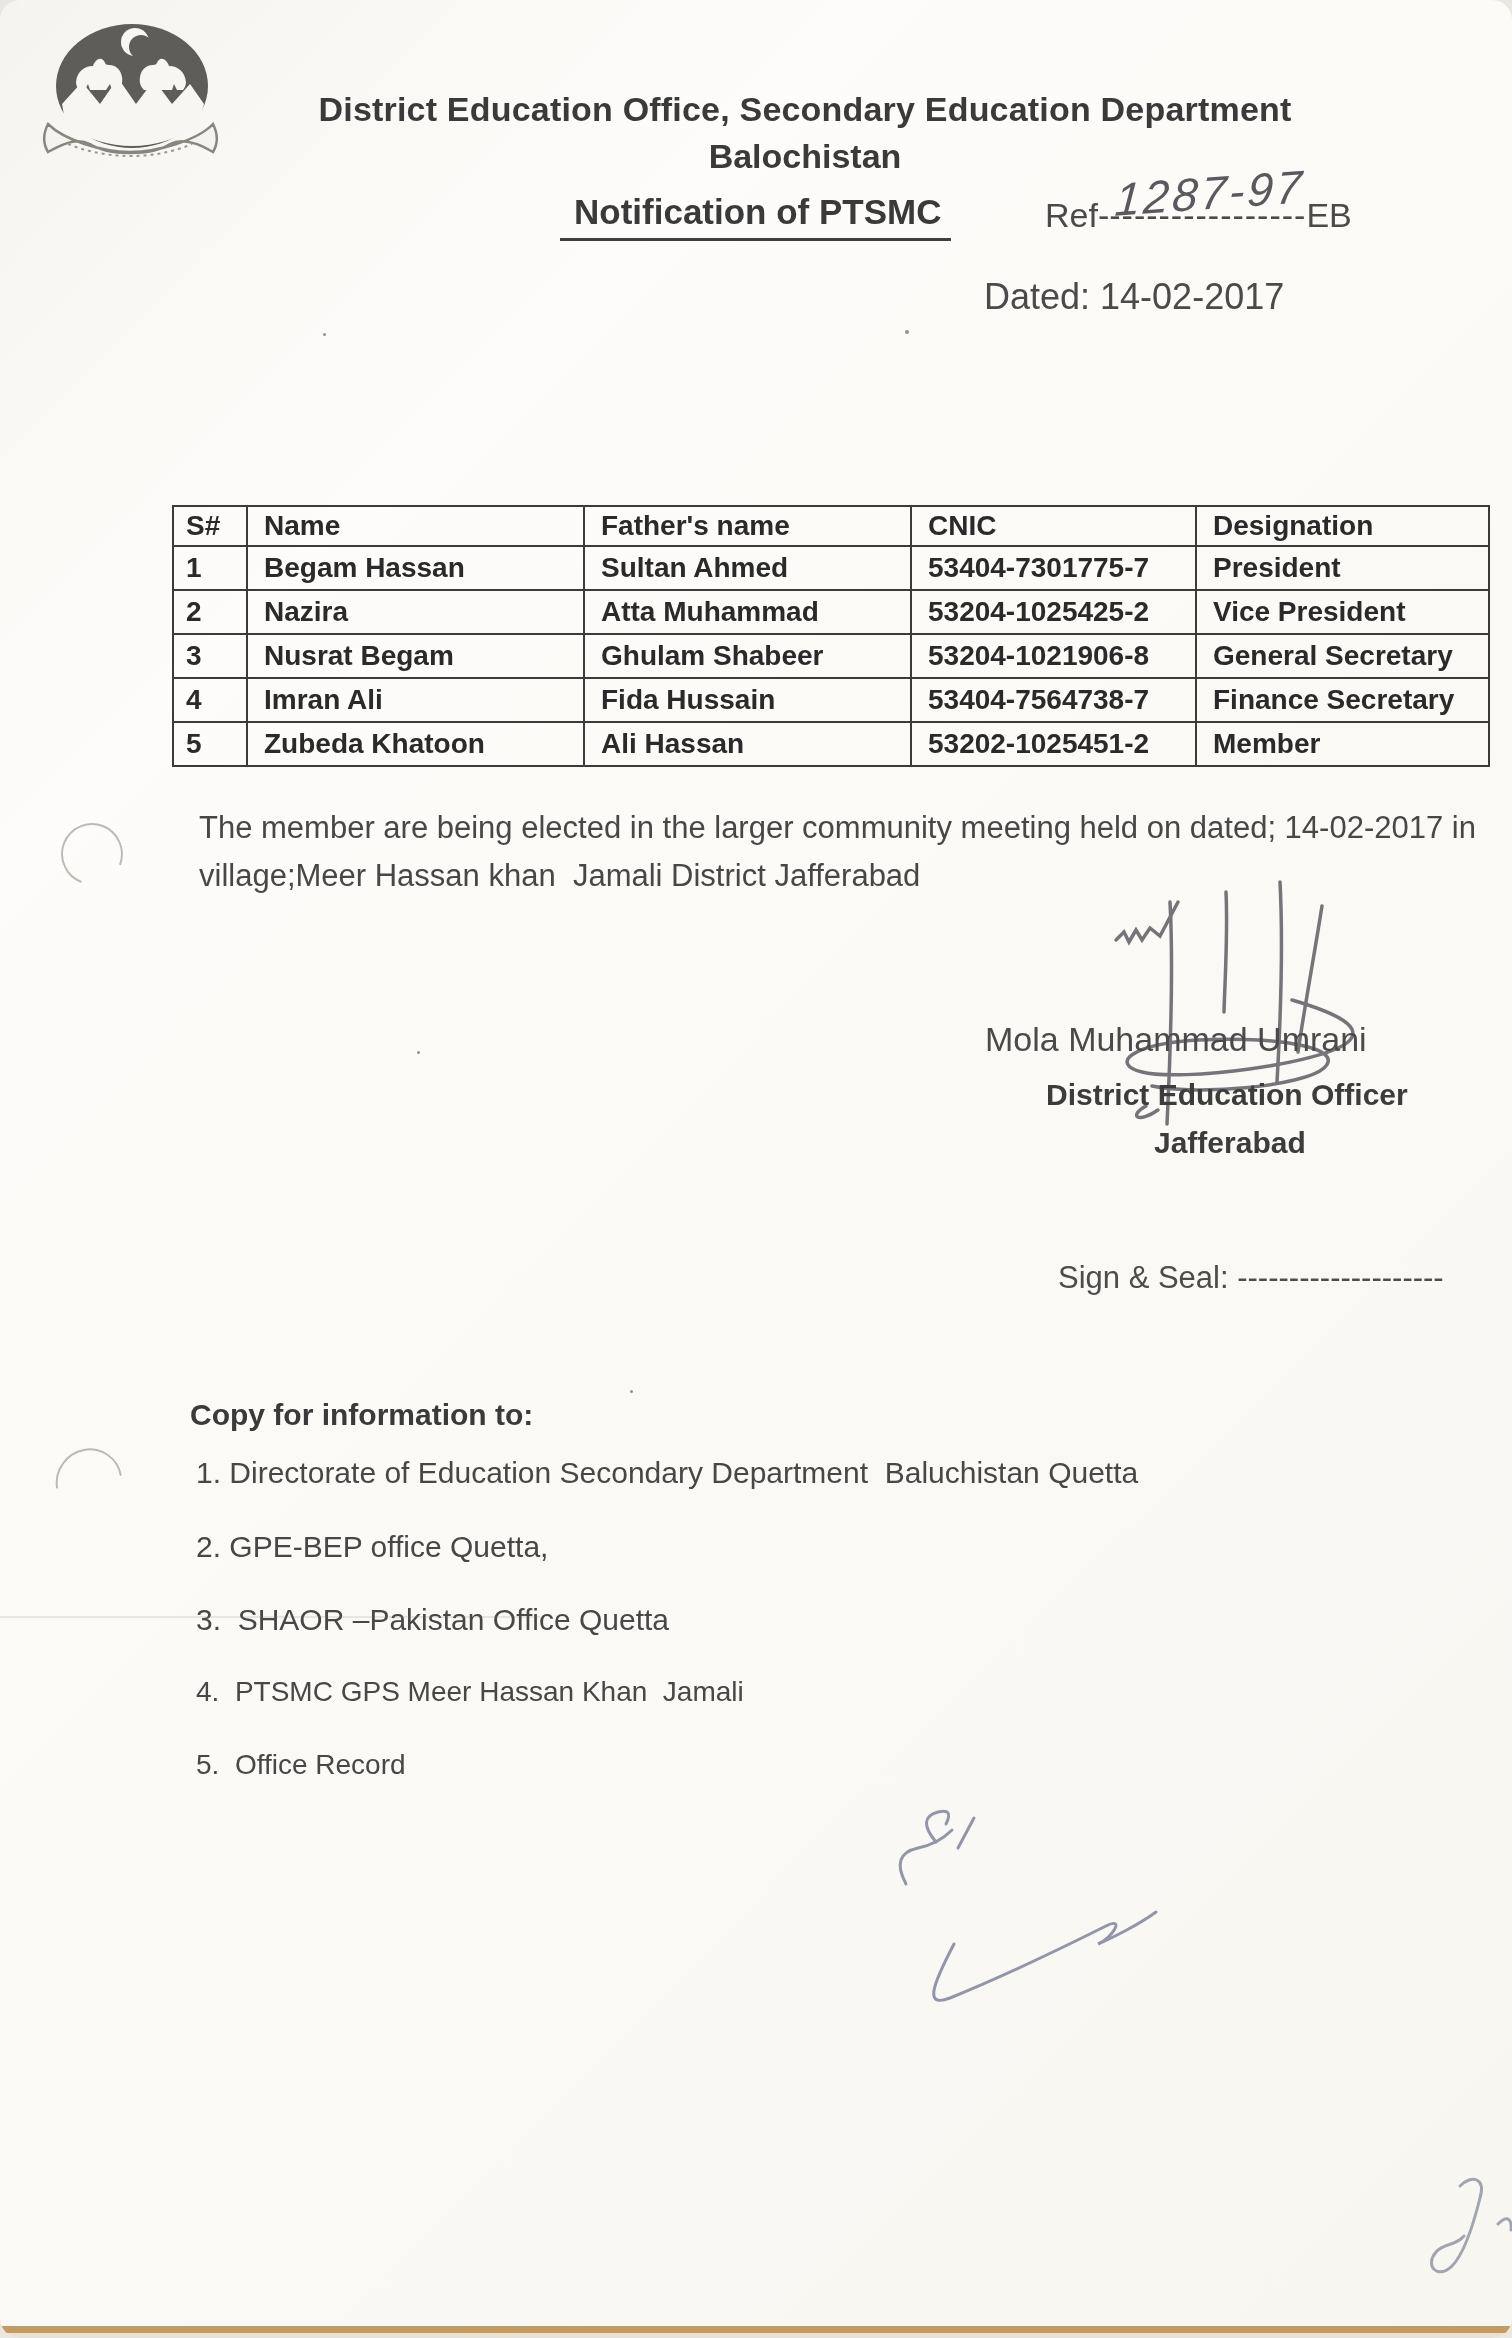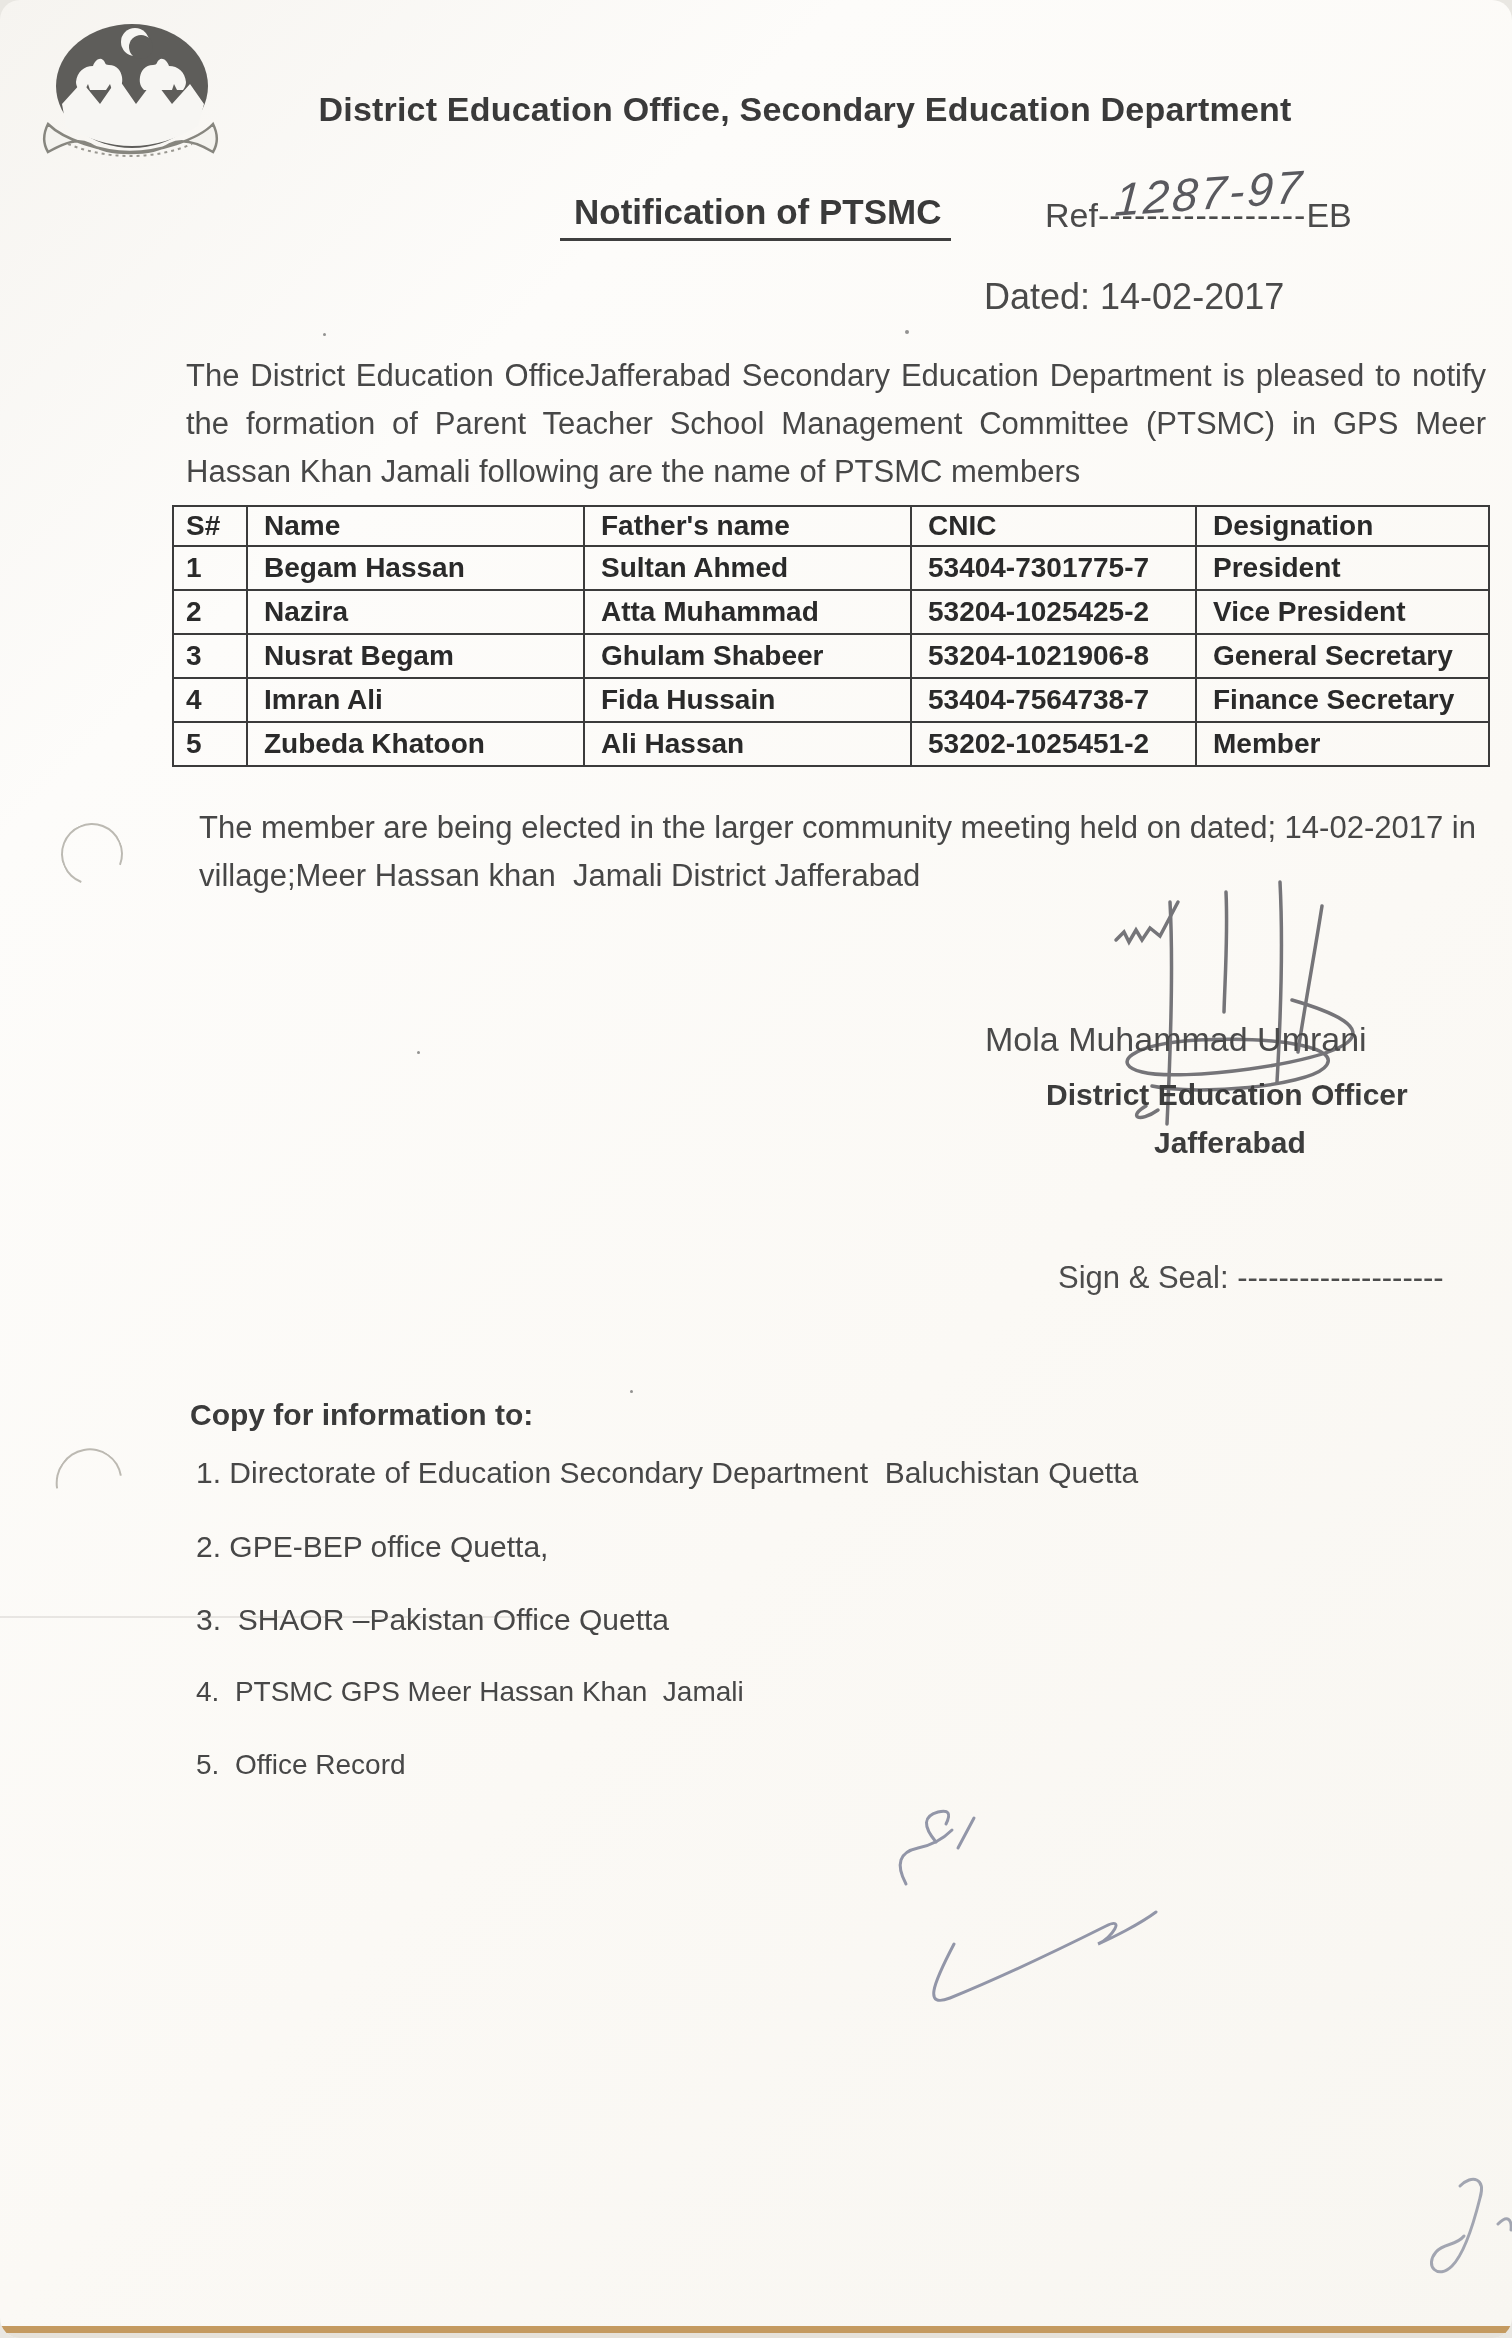--- a/index.html
+++ b/index.html
@@ -67,30 +67,30 @@
     <path d="M24,84 L44,62 L62,84 L80,58 L98,84 L116,60 L134,84 L152,64 L166,84 L160,106 Q128,126 94,126 Q60,126 28,106 Z" fill="#f7f6f3"></path>
     <path d="M38,62 c1,-10 8,-16 17,-16 c2,-6 7,-9 10,-6 c3,2 1,5 6,5 c8,0 12,6 13,12 c1,6 -1,10 -4,13 l-6,0 -2,-6 -4,6 -16,0 -2,-6 -3,6 -6,0 c-2,-3 -3,-5 -3,-8 z" fill="#f7f6f3"></path>
     <path d="M148,62 c-1,-10 -8,-16 -17,-16 c-2,-6 -7,-9 -10,-6 c-3,2 -1,5 -6,5 c-8,0 -12,6 -13,12 c-1,6 1,10 4,13 l6,0 2,-6 4,6 16,0 2,-6 3,6 6,0 c2,-3 3,-5 3,-8 z" fill="#f7f6f3"></path>
     <circle cx="97" cy="22" r="14" fill="#f7f6f3"></circle>
     <circle cx="103" cy="27" r="12" fill="#5e5d5a"></circle>
     <path d="M10,104 C6,112 4,122 10,132 C28,122 40,118 52,124 C70,136 114,136 132,124 C144,118 158,122 175,132 C181,122 179,112 175,104 C160,120 120,132 92,132 C64,132 26,120 10,104 Z" fill="#f4f3ef" stroke="#87867f" stroke-width="2.5"></path>
     <path d="M30,124 q30,12 62,12 q34,0 62,-12" stroke="#9a9891" stroke-width="2" fill="none" stroke-dasharray="3 4"></path>
   </svg>
 
   <div class="org1">District Education Office, Secondary Education Department</div>
+  <div class="org2">Balochistan</div>
   <div class="doc-title">Notification of PTSMC</div>
 
   <div class="ref-line">
     <span>Ref-</span><span class="dashes">----------------</span><span>EB</span>
     <span class="ref-hand">1287-97</span>
   </div>
 
   <div class="dated">Dated: 14-02-2017</div>
 
-  <p class="intro">The District Education OfficeJafferabad Secondary Education Department is pleased to notify the formation of Parent Teacher School Management Committee (PTSMC) in GPS Meer Hassan Khan Jamali following are the name of PTSMC members</p>
 
   <table class="members">
     <colgroup>
         <col class="col-s">
         <col class="col-n">
         <col class="col-f">
         <col class="col-c">
         <col class="col-d">
       </colgroup>
     <thead>

